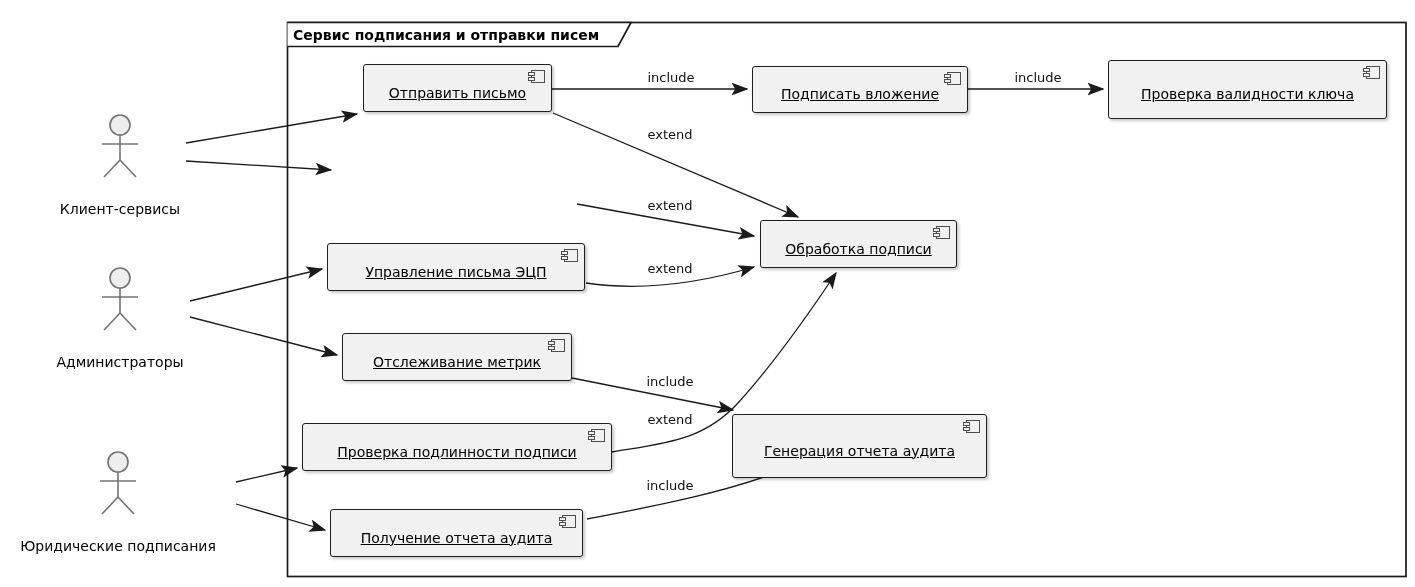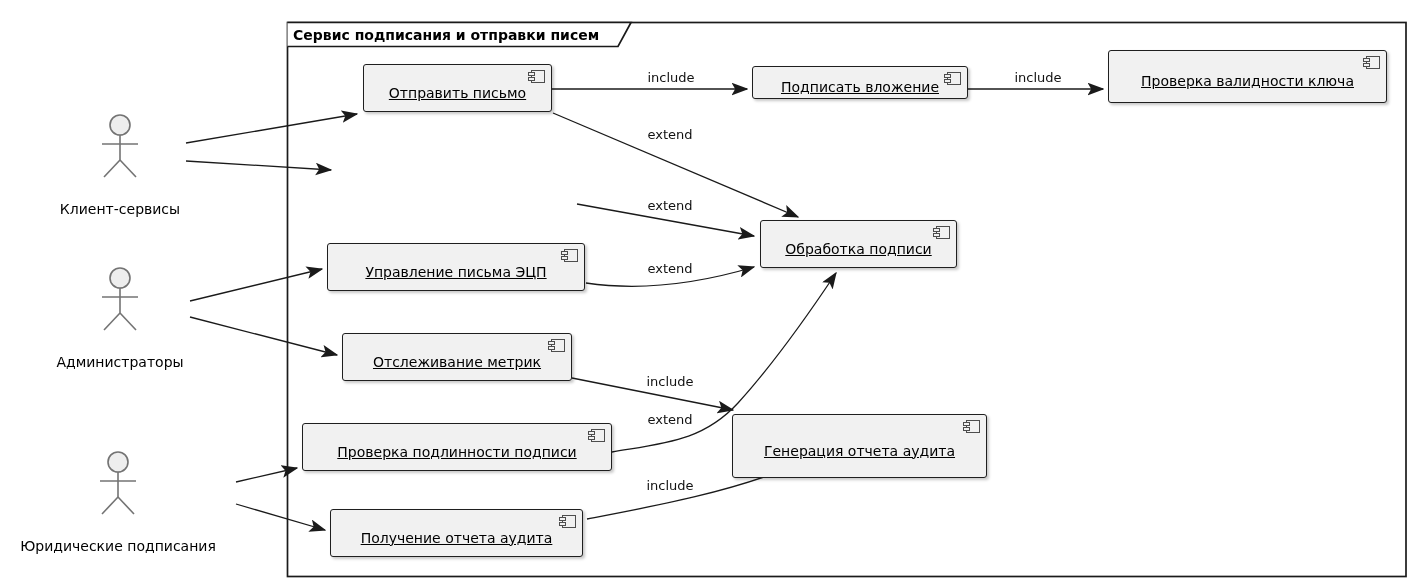--- a/index.html
+++ b/index.html
@@ -103,30 +103,30 @@
 
   <div class="uc" style="left:363px;top:64px;width:189px;height:48px">
     <svg class="comp-icon" width="17" height="13" viewBox="0 0 17 13">
         <rect x="3.5" y="0.5" width="13" height="12" fill="#f1f1f1" stroke="#4d4d4d"></rect>
         <rect x="0.5" y="2.5" width="6" height="3" fill="#f1f1f1" stroke="#4d4d4d"></rect>
         <rect x="0.5" y="7.5" width="6" height="3" fill="#f1f1f1" stroke="#4d4d4d"></rect>
       </svg>
     <span>Отправить письмо</span>
   </div>
 
-  <div class="uc" style="left:752px;top:66px;width:216px;height:33px">
+  <div class="uc" style="left:752px;top:66px;width:216px;height:47px">
     <svg class="comp-icon" width="17" height="13" viewBox="0 0 17 13">
         <rect x="3.5" y="0.5" width="13" height="12" fill="#f1f1f1" stroke="#4d4d4d"></rect>
         <rect x="0.5" y="2.5" width="6" height="3" fill="#f1f1f1" stroke="#4d4d4d"></rect>
         <rect x="0.5" y="7.5" width="6" height="3" fill="#f1f1f1" stroke="#4d4d4d"></rect>
       </svg>
     <span>Подписать вложение</span>
   </div>
 
-  <div class="uc" style="left:1108px;top:50px;width:279px;height:53px">
+  <div class="uc" style="left:1108px;top:60px;width:279px;height:59px">
     <svg class="comp-icon" width="17" height="13" viewBox="0 0 17 13">
         <rect x="3.5" y="0.5" width="13" height="12" fill="#f1f1f1" stroke="#4d4d4d"></rect>
         <rect x="0.5" y="2.5" width="6" height="3" fill="#f1f1f1" stroke="#4d4d4d"></rect>
         <rect x="0.5" y="7.5" width="6" height="3" fill="#f1f1f1" stroke="#4d4d4d"></rect>
       </svg>
     <span>Проверка валидности ключа</span>
   </div>
 
 
   <div class="uc" style="left:327px;top:243px;width:258px;height:48px">

